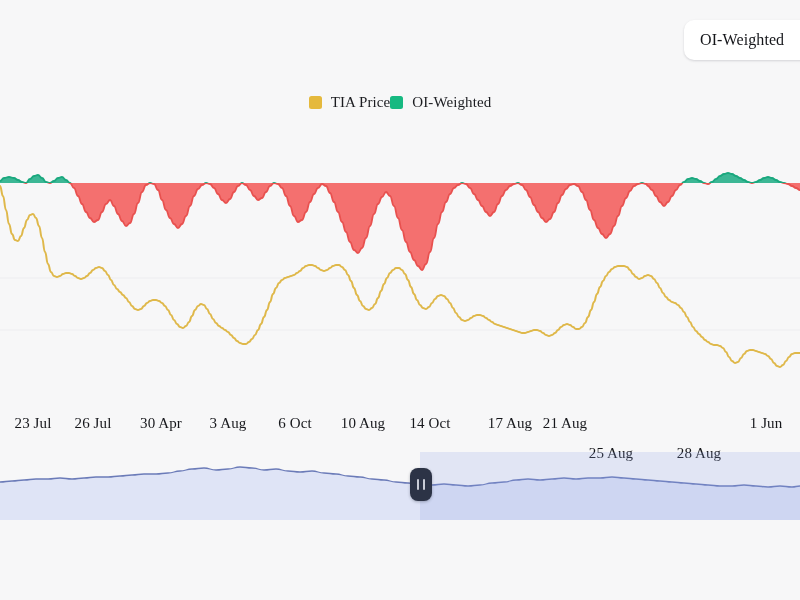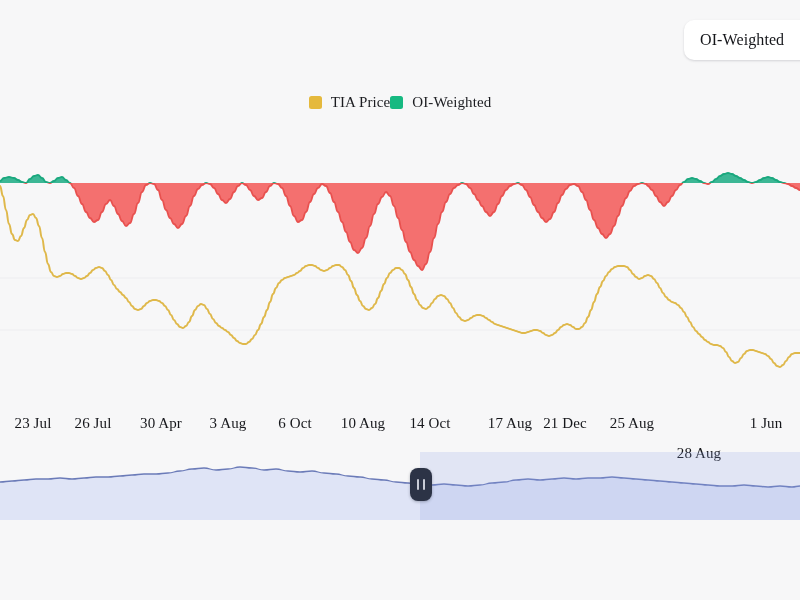--- a/index.html
+++ b/index.html
@@ -187,22 +187,22 @@
 
   <div class="x-axis" id="x-axis">
       <div class="x-tick" style="left: 33px;">23 Jul</div>
       <div class="x-tick" style="left: 93px;">26 Jul</div>
       <div class="x-tick" style="left: 161px;">30 Apr</div>
       <div class="x-tick" style="left: 228px;">3 Aug</div>
       <div class="x-tick" style="left: 295px;">6 Oct</div>
       <div class="x-tick" style="left: 363px; text-align: center;">10 Aug</div>
       <div class="x-tick" style="left: 430px;">14 Oct</div>
       <div class="x-tick" style="left: 473px; margin-left: 37px;">17 Aug</div>
-      <div class="x-tick" style="left: 565px;">21 Dec</div>
-      <div class="x-tick" style="left: 632px;">25 Aug</div>
+      <div class="x-tick" style="left: 565px;">21 Aug</div>
+      <div class="x-tick" style="left: 611px; margin-top: 30px;">25 Aug</div>
       <div class="x-tick" style="left: 699px; margin-top: 30px;">28 Aug</div>
       <div class="x-tick" style="left: 766px;">1 Jun</div>
     </div>
 
   <div class="brush">
     <svg class="brush-svg" id="brush-svg" width="800" height="68" viewBox="0 0 800 68">
       <path id="brush-area" d="M0,30 C6,30 6,29 12,29 C18,29 18,28 24,28 C30,28 30,27 36,27 C42,27 42,27 48,27 C54,27 54,26 60,26 C66,26 66,27 72,27 C78,27 78,26 84,26 C90,26 90,25 96,25 C102,25 102,25 108,25 C114,25 114,24 120,24 C126,24 126,23 132,23 C138,23 138,22 144,22 C150,22 150,22 156,22 C162,22 162,21 168,21 C174,21 174,19 180,19 C186,19 186,17 192,17 C198,17 198,16 204,16 C210,16 210,18 216,18 C222,18 222,17 228,17 C234,17 234,15 240,15 C246,15 246,16 252,16 C258,16 258,18 264,18 C270,18 270,17 276,17 C282,17 282,19 288,19 C294,19 294,20 300,20 C306,20 306,19 312,19 C318,19 318,21 324,21 C330,21 330,22 336,22 C342,22 342,24 348,24 C354,24 354,25 360,25 C366,25 366,27 372,27 C378,27 378,28 384,28 C390,28 390,30 396,30 C402,30 402,31 408,31 C414,31 414,32 420,32 C426,32 426,33 432,33 C438,33 438,32 444,32 C450,32 450,33 456,33 C462,33 462,34 468,34 C474,34 474,33 480,33 C486,33 486,31 492,31 C498,31 498,30 504,30 C510,30 510,28 516,28 C522,28 522,27 528,27 C534,27 534,28 540,28 C546,28 546,27 552,27 C558,27 558,26 564,26 C570,26 570,27 576,27 C582,27 582,26 588,26 C594,26 594,26 600,26 C606,26 606,25 612,25 C618,25 618,26 624,26 C630,26 630,27 636,27 C642,27 642,28 648,28 C654,28 654,29 660,29 C666,29 666,30 672,30 C678,30 678,31 684,31 C690,31 690,32 696,32 C702,32 702,33 708,33 C714,33 714,34 720,34 C726,34 726,34 732,34 C738,34 738,33 744,33 C750,33 750,34 756,34 C762,34 762,35 768,35 C774,35 774,34 780,34 C786,34 786,35 792,35 C796,35 796,34 800,34 L800,68 L0,68 Z" fill="#dfe4f6"></path>
       <path id="brush-line" fill="none" d="M0,30 C6,30 6,29 12,29 C18,29 18,28 24,28 C30,28 30,27 36,27 C42,27 42,27 48,27 C54,27 54,26 60,26 C66,26 66,27 72,27 C78,27 78,26 84,26 C90,26 90,25 96,25 C102,25 102,25 108,25 C114,25 114,24 120,24 C126,24 126,23 132,23 C138,23 138,22 144,22 C150,22 150,22 156,22 C162,22 162,21 168,21 C174,21 174,19 180,19 C186,19 186,17 192,17 C198,17 198,16 204,16 C210,16 210,18 216,18 C222,18 222,17 228,17 C234,17 234,15 240,15 C246,15 246,16 252,16 C258,16 258,18 264,18 C270,18 270,17 276,17 C282,17 282,19 288,19 C294,19 294,20 300,20 C306,20 306,19 312,19 C318,19 318,21 324,21 C330,21 330,22 336,22 C342,22 342,24 348,24 C354,24 354,25 360,25 C366,25 366,27 372,27 C378,27 378,28 384,28 C390,28 390,30 396,30 C402,30 402,31 408,31 C414,31 414,32 420,32 C426,32 426,33 432,33 C438,33 438,32 444,32 C450,32 450,33 456,33 C462,33 462,34 468,34 C474,34 474,33 480,33 C486,33 486,31 492,31 C498,31 498,30 504,30 C510,30 510,28 516,28 C522,28 522,27 528,27 C534,27 534,28 540,28 C546,28 546,27 552,27 C558,27 558,26 564,26 C570,26 570,27 576,27 C582,27 582,26 588,26 C594,26 594,26 600,26 C606,26 606,25 612,25 C618,25 618,26 624,26 C630,26 630,27 636,27 C642,27 642,28 648,28 C654,28 654,29 660,29 C666,29 666,30 672,30 C678,30 678,31 684,31 C690,31 690,32 696,32 C702,32 702,33 708,33 C714,33 714,34 720,34 C726,34 726,34 732,34 C738,34 738,33 744,33 C750,33 750,34 756,34 C762,34 762,35 768,35 C774,35 774,34 780,34 C786,34 786,35 792,35 C796,35 796,34 800,34" stroke="#6b7bb8" stroke-width="1.3"></path>
     </svg>
     <div class="brush-selection" id="brush-selection" style="left: 420px; width: 380px;"></div>

